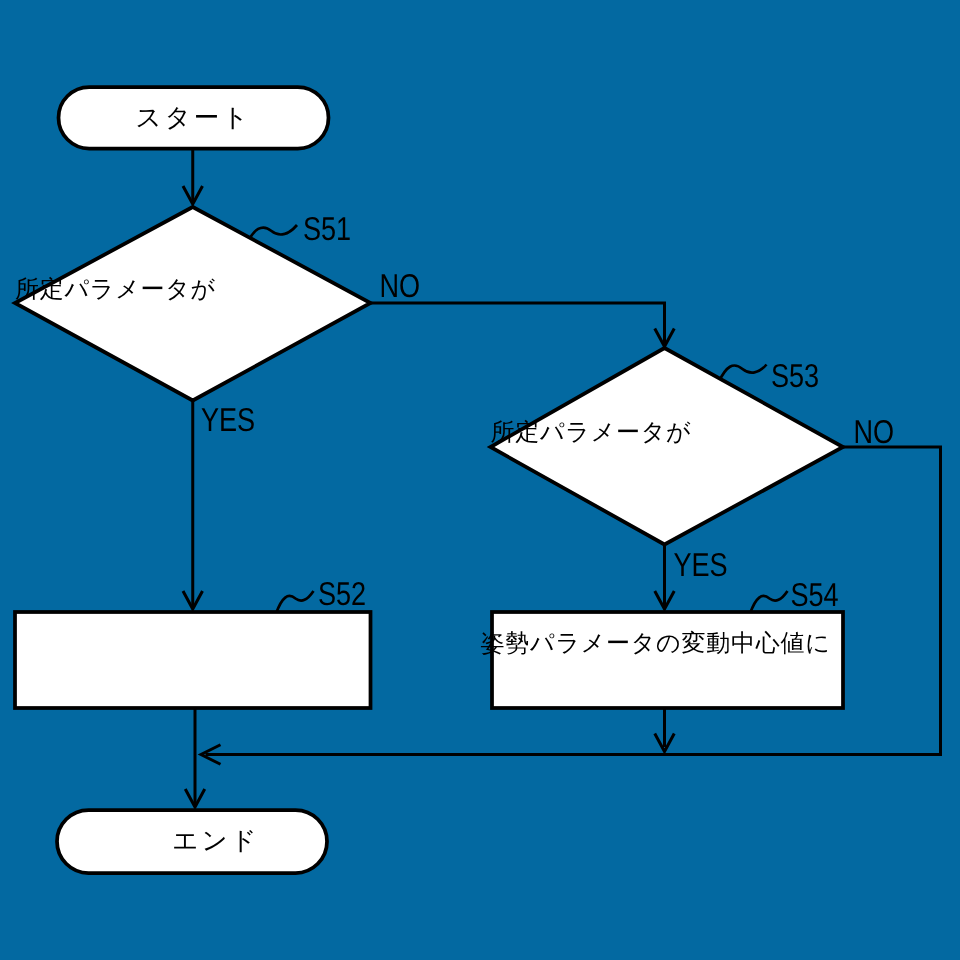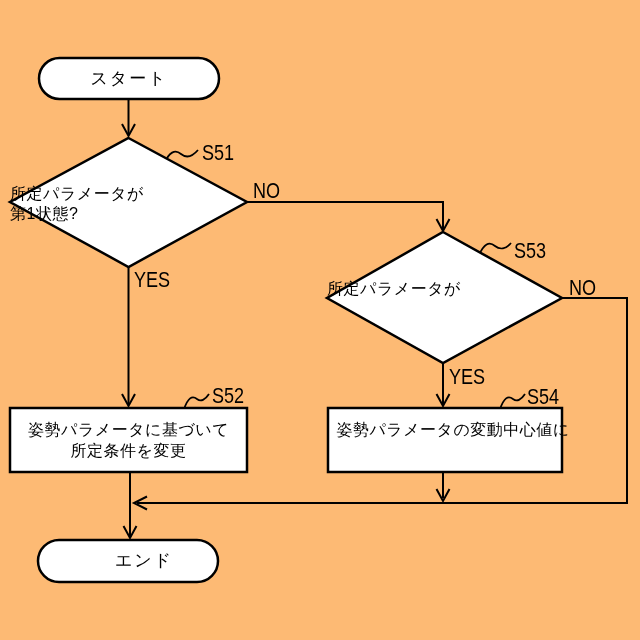--- a/index.html
+++ b/index.html
@@ -4,21 +4,21 @@
 <style>
   html, body {
     margin: 0;
     padding: 0;
     background: #ffffff;
   }
   .stage {
     position: relative;
     width: 640px;
     height: 640px;
-    background: #fdba74;
+    background: #0369a1;
     font-family: "Liberation Sans", "DejaVu Sans", sans-serif;
     color: #000000;
     overflow: hidden;
   }
   .stage svg {
     position: absolute;
     left: 0;
     top: 0;
   }
   .txt {
@@ -93,39 +93,34 @@
       <rect x="10" y="408" width="237" height="64"></rect>
       <rect x="328" y="408" width="234" height="64"></rect>
       <rect x="38" y="540" width="180" height="42" rx="21"></rect>
     </g>
   </svg>
 
   <div class="txt term-text" style="left:39px; top:58px; width:180px; line-height:41px;">スタート</div>
 
   <div class="txt node-text" style="left:10px; top:184px; width:237px;">
     <div>所定パラメータが</div>
-    <div>第1状態?</div>
   </div>
   <div class="txt lbl" style="left:202px; top:142px;">S51</div>
   <div class="txt lbl" style="left:253px; top:180px;">NO</div>
   <div class="txt lbl" style="left:134px; top:269px;">YES</div>
 
   <div class="txt node-text" style="left:327px; top:279px; width:235px;">
     <div>所定パラメータが</div>
   </div>
   <div class="txt lbl" style="left:514px; top:240px;">S53</div>
   <div class="txt lbl" style="left:569px; top:277px;">NO</div>
   <div class="txt lbl" style="left:449px; top:366px;">YES</div>
 
-  <div class="txt proc-text" style="left:10px; top:419px; width:237px;">
-    <div>姿勢パラメータに基づいて</div>
-    <div>所定条件を変更</div>
-  </div>
   <div class="txt lbl" style="left:212px; top:385px;">S52</div>
 
-  <div class="txt proc-text" style="left:336px; top:419px; width:234px;">
+  <div class="txt proc-text" style="left:320px; top:419px; width:234px;">
     <div>姿勢パラメータの変動中心値に</div>
   </div>
   <div class="txt lbl" style="left:527px; top:386px;">S54</div>
 
   <div class="txt term-text" style="left:38px; top:540px; width:212px; line-height:42px;">エンド</div>
 
 </div>
 
 </body></html>

